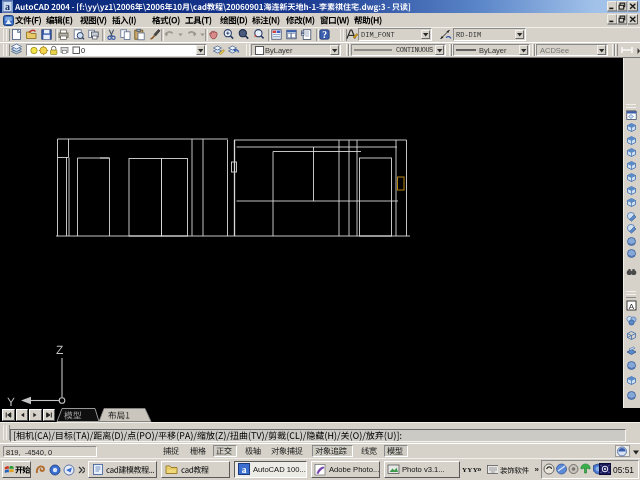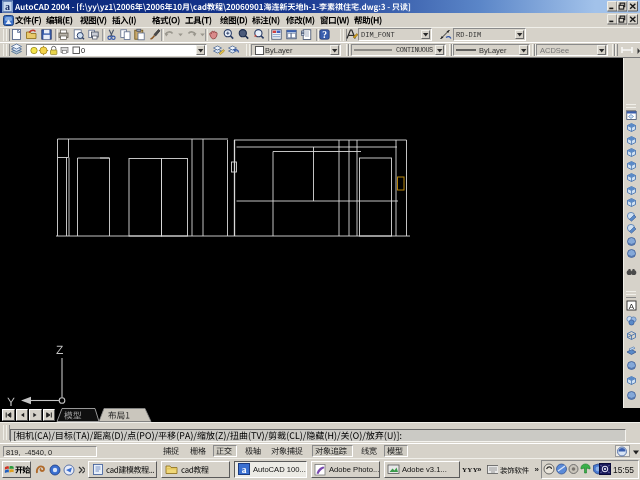--- a/index.html
+++ b/index.html
@@ -568,21 +568,21 @@
 <svg style="position:absolute;left:314px;top:462.5px" width="12" height="13">
       <rect x="1" y="1.5" width="10" height="10.5" fill="#fff" stroke="#7a7a7a" stroke-width="0.8"></rect>
       <path d="M2.5 10.5 C4 6 6.5 4 9.5 3.5 L10.5 5 C7 6.5 5.5 8.5 4.5 11 Z" fill="#7a4ab0"></path>
     </svg>
 <div style="position:absolute;left:329px;top:465.2px;font:7.6px &quot;Liberation Sans&quot;;color:#111">Adobe Photo...</div>
 <div style="position:absolute;left:384px;top:460.5px;width:76px;height:17.5px;background:#d6d2c9;border-top:1px solid #fff;border-left:1px solid #fff;border-bottom:1px solid #5a5a5a;border-right:1px solid #5a5a5a;box-sizing:border-box"></div>
 <svg style="position:absolute;left:387px;top:463px" width="13" height="12">
       <rect x="1" y="2" width="11" height="8.5" fill="#e8e8e8" stroke="#5a5a5a" stroke-width="0.8"></rect>
       <path d="M2.5 9 L5.5 5.5 L7.5 7.5 L9.5 4.5 L11 9 Z" fill="#3a9a4a"></path>
     </svg>
-<div style="position:absolute;left:402px;top:465.2px;font:7.6px &quot;Liberation Sans&quot;;color:#111">Adobe v3.1...</div>
+<div style="position:absolute;left:402px;top:465.2px;font:7.6px &quot;Liberation Sans&quot;;color:#111">Photo v3.1...</div>
 <div style="position:absolute;left:462px;top:466px;font:bold 7px &quot;Liberation Serif&quot;;color:#111;letter-spacing:0.3px">YYY</div>
 <div style="position:absolute;left:477px;top:464.5px;font:bold 8px &quot;Liberation Sans&quot;;color:#222">»</div>
 <svg style="position:absolute;left:487px;top:464px" width="11" height="11">
       <rect x="0.5" y="1.5" width="11" height="8" fill="#e8e8e8" stroke="#5a5a5a" stroke-width="0.8"></rect>
       <path d="M2 4 h8 M2 6 h8 M4 8 h4" stroke="#7a7a7a" stroke-width="0.7"></path>
     </svg>
 <svg style="position:absolute;left:500px;top:464.6px;overflow:visible" width="31" height="11">
       <path transform="translate(0,8.2) " fill="#111" d="M0.5 -5.6C0.8 -5.3 1.2 -5 1.4 -4.8L1.8 -5.1C1.6 -5.3 1.2 -5.7 0.9 -5.9ZM3.3 -2.8C3.4 -2.7 3.5 -2.5 3.5 -2.3H0.4V-1.9H3C2.3 -1.4 1.2 -1 0.3 -0.8C0.4 -0.7 0.5 -0.5 0.6 -0.3C1 -0.4 1.5 -0.6 1.9 -0.8V-0.3C1.9 0 1.7 0.1 1.6 0.2C1.6 0.3 1.7 0.5 1.7 0.6C1.9 0.5 2.2 0.5 4.3 0C4.3 -0.1 4.3 -0.3 4.3 -0.4L2.5 -0.1V-1C3 -1.3 3.4 -1.6 3.7 -1.9C4.3 -0.6 5.4 0.2 6.9 0.6C6.9 0.4 7.1 0.2 7.2 0.1C6.5 -0.1 5.9 -0.3 5.4 -0.7C5.8 -0.9 6.3 -1.1 6.7 -1.4L6.3 -1.7C6 -1.5 5.5 -1.2 5 -0.9C4.7 -1.2 4.4 -1.5 4.3 -1.9H7.1V-2.3H4.2C4.1 -2.5 4 -2.8 3.8 -3ZM4.7 -6.3V-5.3H2.9V-4.8H4.7V-3.6H3.1V-3.1H6.9V-3.6H5.2V-4.8H7V-5.3H5.2V-6.3ZM0.3 -3.6 0.5 -3.2 2 -3.9V-2.8H2.6V-6.3H2V-4.4C1.4 -4.1 0.7 -3.8 0.3 -3.6Z M10.4 -3.5V-0.4H11V-3H12V0.6H12.5V-3H13.6V-1.1C13.6 -1 13.6 -1 13.5 -1C13.4 -1 13.2 -1 12.8 -1C12.9 -0.8 13 -0.6 13 -0.5C13.4 -0.5 13.7 -0.5 13.9 -0.6C14.1 -0.6 14.1 -0.8 14.1 -1.1V-3.5H12.5V-4.8H14.3V-5.3H11.4C11.5 -5.6 11.6 -5.9 11.7 -6.2L11.1 -6.3C10.9 -5.5 10.6 -4.6 10.1 -4.1C10.2 -4 10.5 -3.9 10.6 -3.8C10.8 -4.1 11 -4.4 11.2 -4.8H12V-3.5ZM8.3 -6.3C8.2 -5.2 7.9 -4.1 7.4 -3.4C7.5 -3.3 7.8 -3.1 7.8 -3C8.1 -3.5 8.3 -4 8.5 -4.6H9.6C9.5 -4.3 9.4 -3.9 9.2 -3.6L9.7 -3.5C9.9 -3.9 10.1 -4.5 10.3 -5L9.9 -5.2L9.8 -5.1H8.6C8.7 -5.5 8.8 -5.8 8.9 -6.2ZM8.5 0.5V0.5C8.6 0.4 8.8 0.2 10.1 -0.8C10 -0.9 9.9 -1.1 9.9 -1.2L9 -0.6V-3.6H8.5V-0.6C8.5 -0.2 8.3 0 8.2 0.1C8.3 0.2 8.4 0.4 8.5 0.5Z M18.8 -6.3C18.7 -5.1 18.4 -4 17.9 -3.3C18 -3.3 18.2 -3.1 18.3 -3C18.6 -3.4 18.9 -4 19 -4.6H21C20.9 -4.1 20.7 -3.5 20.6 -3.2L21.1 -3C21.3 -3.6 21.4 -4.4 21.6 -5.1L21.2 -5.2L21.1 -5.2H19.2C19.3 -5.5 19.3 -5.9 19.4 -6.2ZM19.4 -3.9V-3.6C19.4 -2.5 19.3 -1 17.7 0.2C17.8 0.3 18 0.5 18.1 0.6C19 -0.1 19.5 -0.9 19.7 -1.7C20 -0.7 20.5 0.1 21.3 0.6C21.3 0.4 21.5 0.2 21.6 0.1C20.7 -0.4 20.2 -1.5 19.9 -2.9C19.9 -3.1 19.9 -3.4 19.9 -3.6V-3.9ZM15.1 -2.5C15.2 -2.5 15.4 -2.6 15.7 -2.6H16.5V-1.5L14.7 -1.3L14.8 -0.7L16.5 -1V0.6H17V-1L18 -1.2L18 -1.7L17 -1.6V-2.6H17.9V-3.1H17V-4.2H16.5V-3.1H15.7C15.9 -3.6 16.2 -4.2 16.4 -4.9H18V-5.4H16.6C16.6 -5.7 16.7 -5.9 16.8 -6.2L16.2 -6.3C16.2 -6 16.1 -5.7 16 -5.4H14.8V-4.9H15.8C15.6 -4.3 15.4 -3.8 15.3 -3.6C15.2 -3.3 15.1 -3 14.9 -3C15 -2.9 15.1 -2.6 15.1 -2.5Z M24 -2.6V-2H26.1V0.6H26.7V-2H28.7V-2.6H26.7V-4.2H28.4V-4.8H26.7V-6.2H26.1V-4.8H25.1C25.2 -5.1 25.3 -5.5 25.4 -5.8L24.8 -5.9C24.7 -4.9 24.4 -4 23.9 -3.4C24.1 -3.3 24.3 -3.1 24.4 -3.1C24.6 -3.4 24.8 -3.8 24.9 -4.2H26.1V-2.6ZM23.6 -6.3C23.2 -5.1 22.5 -4 21.8 -3.3C21.9 -3.1 22.1 -2.9 22.2 -2.7C22.4 -3 22.6 -3.3 22.9 -3.6V0.6H23.4V-4.5C23.7 -5 23.9 -5.6 24.1 -6.1Z"></path>
     </svg>
 <div style="position:absolute;left:534.5px;top:464.5px;font:bold 8px &quot;Liberation Sans&quot;;color:#222">»</div>
@@ -597,13 +597,13 @@
       <path d="M42.5 2 C46 2 47.5 5 47 7 L43.5 6 L43.5 11 L41.5 11 L41.5 6 L38 7 C37.5 5 39 2 42.5 2" fill="#3ab04a" stroke="#1a7a2a" stroke-width="0.6"></path>
       <path d="M55 2 L59.5 3.5 L59.5 8 C59.5 10 57 11.5 55 12 C53 11.5 50.5 10 50.5 8 L50.5 3.5 Z" fill="#4a7ad0" stroke="#1a3a80" stroke-width="0.7"></path>
       <circle cx="55" cy="7" r="2.4" fill="#8ab0e8"></circle>
     </svg>
 <svg style="position:absolute;left:599px;top:462.5px" width="12" height="12">
       <rect x="0.5" y="0.5" width="11" height="11" fill="#1a1a5a" stroke="#0a0a3a"></rect>
       <circle cx="6" cy="6" r="2.8" fill="none" stroke="#e8e8f8" stroke-width="1"></circle>
       <circle cx="6" cy="6" r="1" fill="#fff"></circle>
       <path d="M1.5 2 L3 3.5 M10.5 2 L9 3.5 M1.5 10 L3 8.5 M10.5 10 L9 8.5" stroke="#8888c8" stroke-width="0.8"></path>
     </svg>
-<div style="position:absolute;left:613px;top:465px;font:8.4px &quot;Liberation Sans&quot;;color:#111">15:55</div>
+<div style="position:absolute;left:613px;top:465px;font:8.4px &quot;Liberation Sans&quot;;color:#111">05:51</div>
   </div>
 </body></html>

